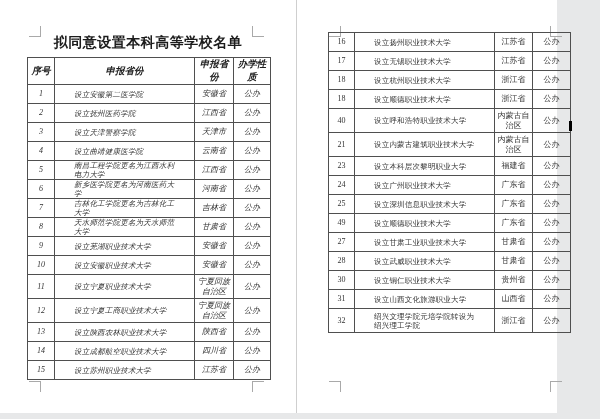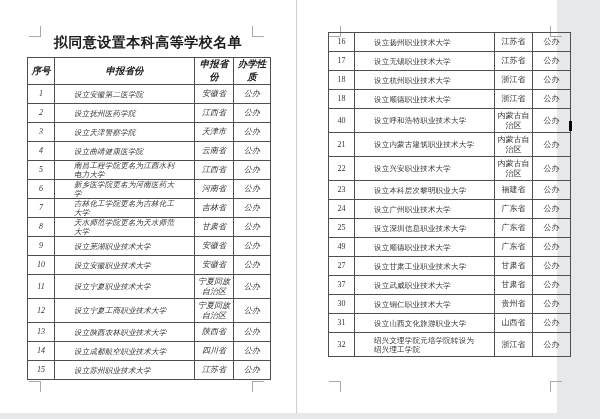--- a/index.html
+++ b/index.html
@@ -205,26 +205,20 @@
             <td class="item-cell">设立呼和浩特职业技术大学</td>
             <td>内蒙古自治区</td>
             <td>公办</td>
           </tr>
           <tr class="tall">
             <td>21</td>
             <td class="item-cell">设立内蒙古建筑职业技术大学</td>
             <td>内蒙古自治区</td>
             <td>公办</td>
           </tr>
-          <tr class="tall">
-            <td>22</td>
-            <td class="item-cell">设立兴安职业技术大学</td>
-            <td>内蒙古自治区</td>
-            <td>公办</td>
-          </tr>
           <tr>
             <td>23</td>
             <td class="item-cell">设立本科层次黎明职业大学</td>
             <td>福建省</td>
             <td>公办</td>
           </tr>
           <tr>
             <td>24</td>
             <td class="item-cell">设立广州职业技术大学</td>
             <td>广东省</td>
@@ -242,21 +236,21 @@
             <td>广东省</td>
             <td>公办</td>
           </tr>
           <tr>
             <td>27</td>
             <td class="item-cell">设立甘肃工业职业技术大学</td>
             <td>甘肃省</td>
             <td>公办</td>
           </tr>
           <tr>
-            <td>37</td>
+            <td>28</td>
             <td class="item-cell">设立武威职业技术大学</td>
             <td>甘肃省</td>
             <td>公办</td>
           </tr>
           <tr>
             <td>30</td>
             <td class="item-cell">设立铜仁职业技术大学</td>
             <td>贵州省</td>
             <td>公办</td>
           </tr>

